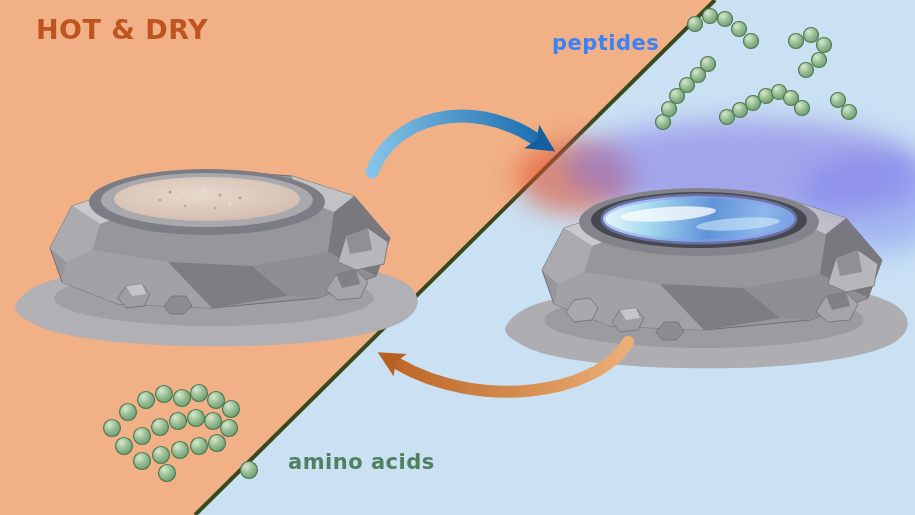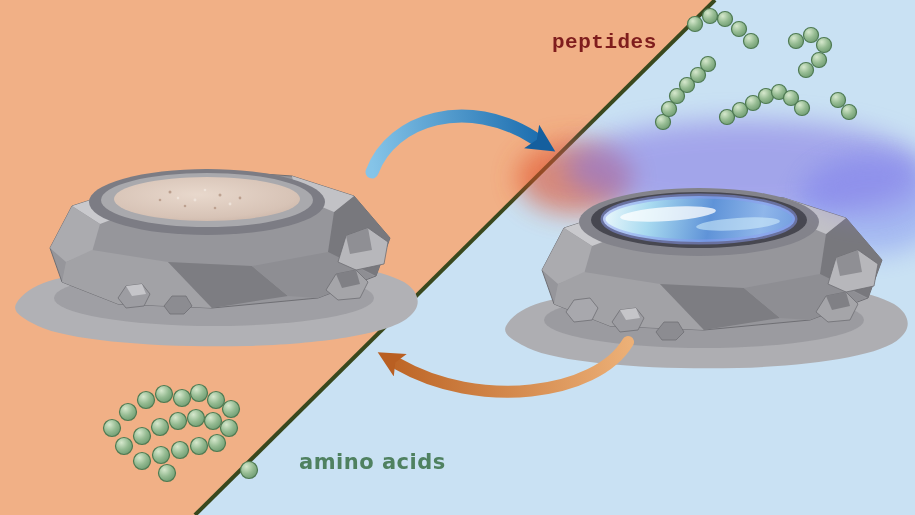--- a/index.html
+++ b/index.html
@@ -6,22 +6,22 @@
   #scene {
     position:relative; width:915px; height:515px; overflow:hidden;
     font-family:"DejaVu Sans","Liberation Sans",sans-serif;
   }
   #scene svg { position:absolute; left:0; top:0; }
   .label {
     position:absolute; font-weight:bold; letter-spacing:0.5px;
     white-space:nowrap; user-select:none;
   }
   .label-hot      { left:36px;  top:14px;  font-size:27px; color:#bf5420; }
-  .label-peptides { left:552px; top:31px;  font-size:21px; color:#7f1d1d;font-family:Liberation Mono, monospace; }
-  .label-amino    { left:299px; top:450px; font-size:21px; color:#4f8160; }
+  .label-peptides { left:552px; top:31px;  font-size:21px; color:#3b82f6; }
+  .label-amino    { left:288px; top:450px; font-size:21px; color:#4f8160; }
   .label-humid    { left:656px; top:462px; font-size:27px; color:#1a6bad; }
   .bead { fill:url(#beadGrad); stroke:#4e7a52; stroke-width:1.2; }
 </style>
 </head>
 <body>
 
 <div id="scene">
   <svg width="915" height="515" viewBox="0 0 915 515">
     <defs>
       <radialGradient id="beadGrad" cx="35%" cy="30%" r="75%">
@@ -189,15 +189,16 @@
         <circle cx="142" cy="461" r="8.5" class="bead"></circle>
         <circle cx="161" cy="455" r="8.5" class="bead"></circle>
         <circle cx="180" cy="450" r="8.5" class="bead"></circle>
         <circle cx="199" cy="446" r="8.5" class="bead"></circle>
         <circle cx="217" cy="443" r="8.5" class="bead"></circle>
         <circle cx="167" cy="473" r="8.5" class="bead"></circle>
         <circle cx="249" cy="470" r="8.5" class="bead"></circle>
       </g>
   </svg>
 
+  <div class="label label-hot">HOT &amp; DRY</div>
   <div class="label label-peptides">peptides</div>
   <div class="label label-amino">amino acids</div>
 </div>
 
 </body></html>

